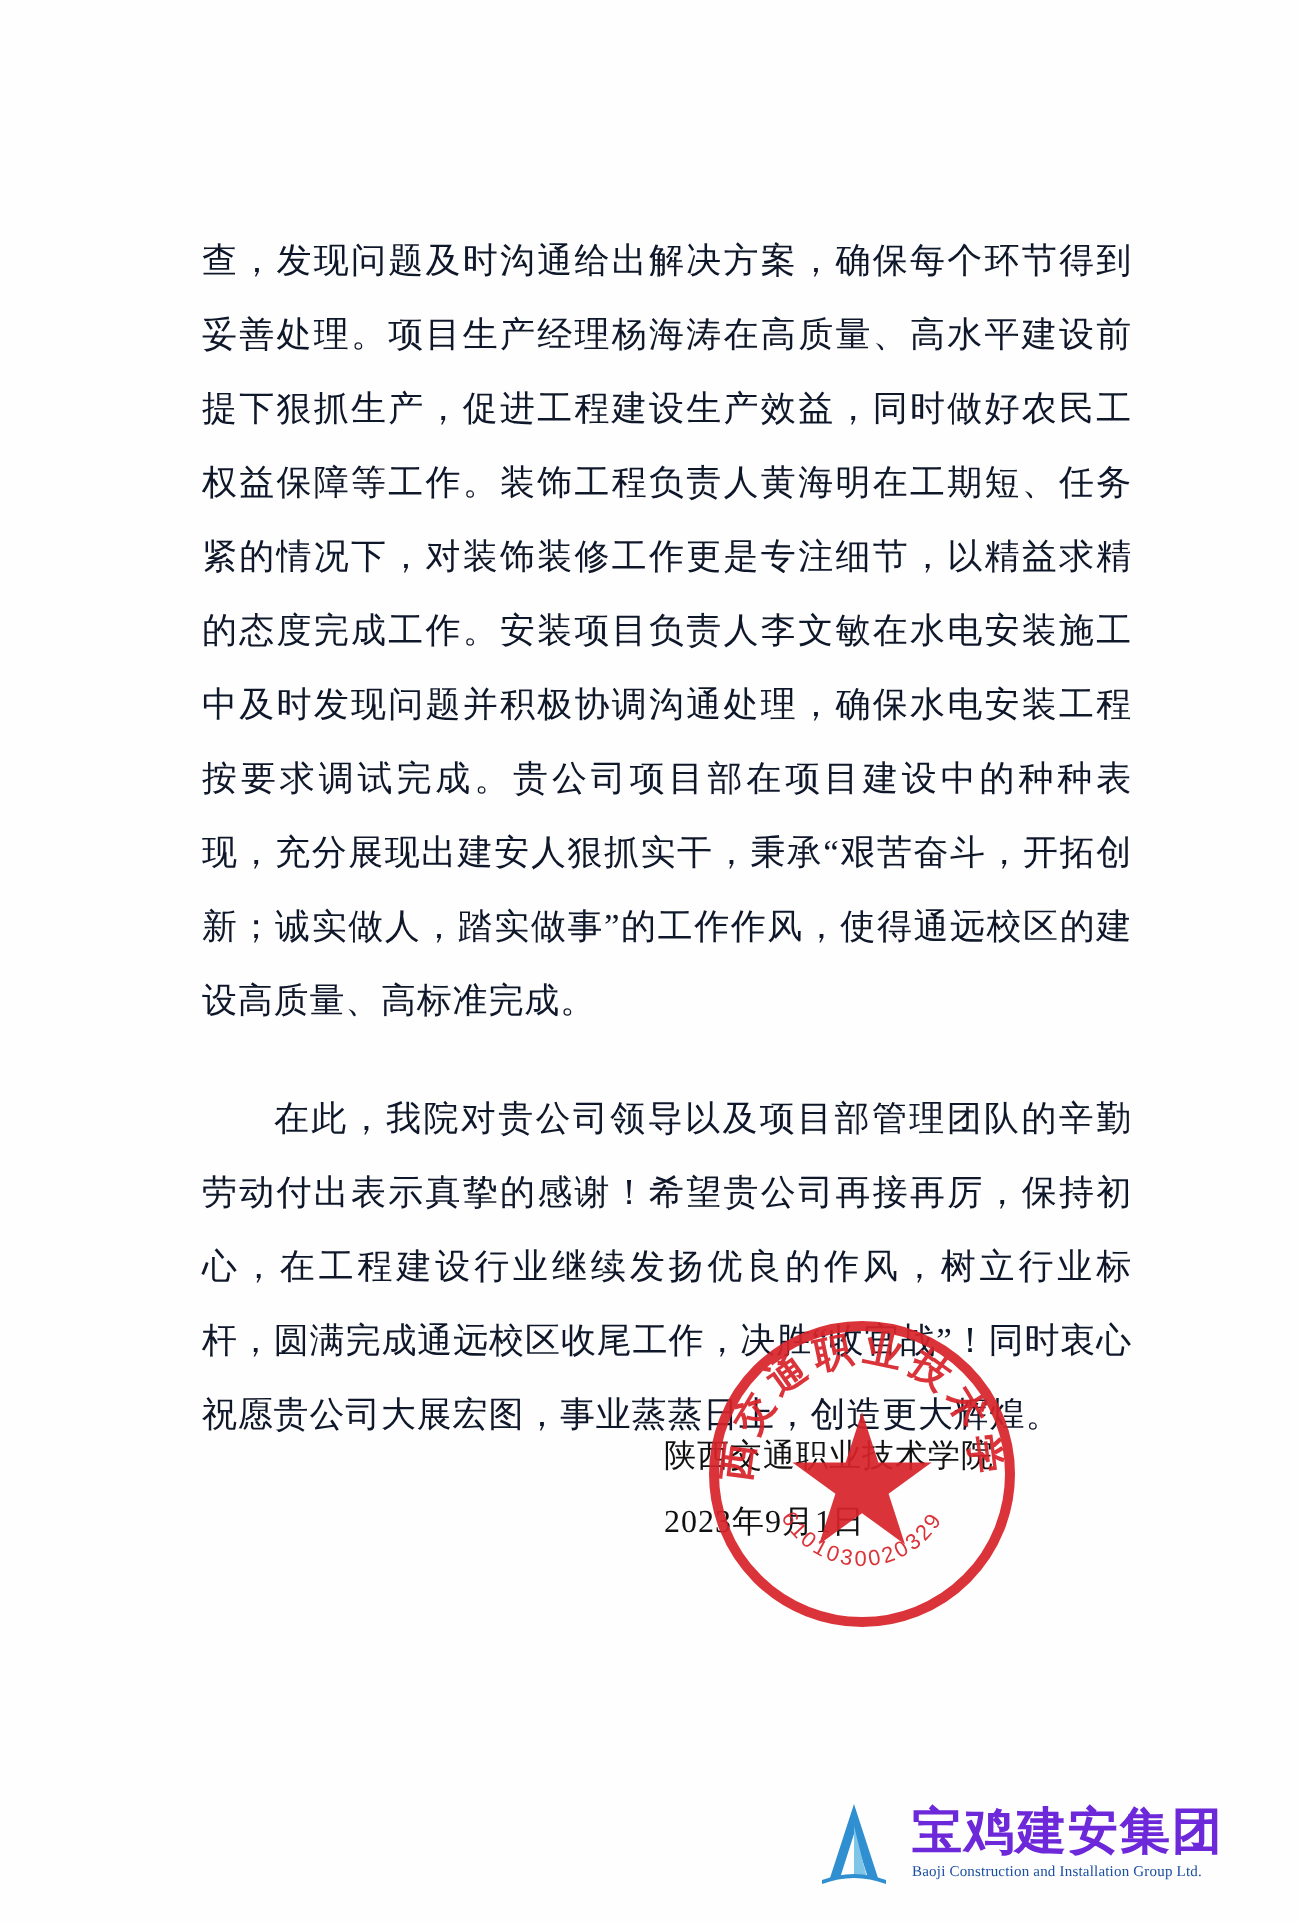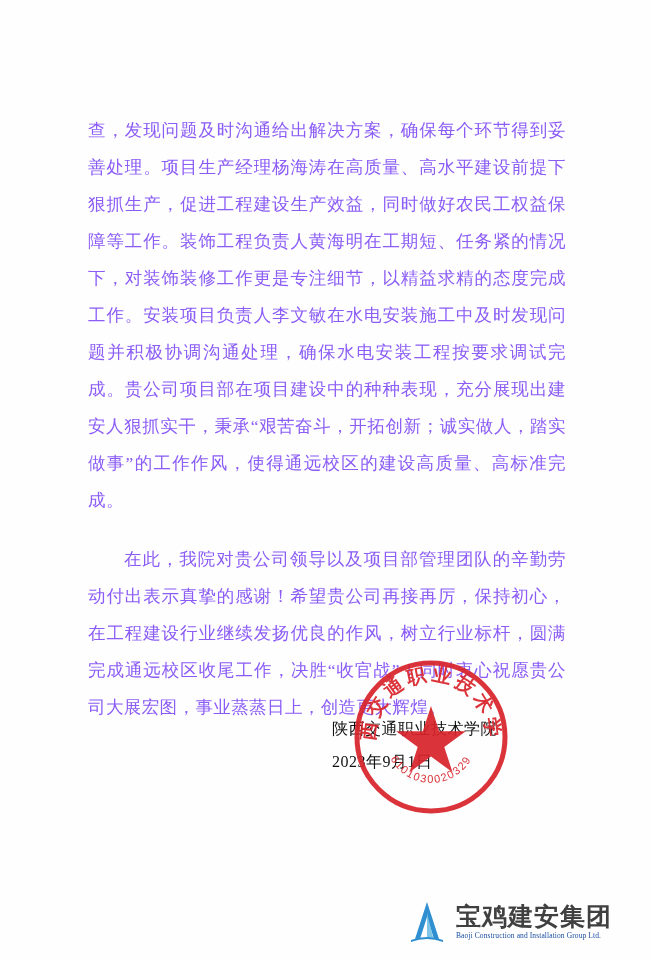--- a/index.html
+++ b/index.html
@@ -21,25 +21,25 @@
   }
   .doc-body {
     position: absolute;
     left: 88px;
     top: 112px;
     width: 478px;
   }
   .para {
     font-size: 17.5px;
     line-height: 37px;
-    color: #8b5cf6;
+    color: #0f172a;
     text-align: justify;
     text-justify: inter-character;
     letter-spacing: 0.4px;
-    margin: 0 0 0 0;
+    margin: 0 0 0 13px;
     font-family: Liberation Serif, serif;
   }
   .para + .para {
     margin-top: 22px;
   }
   .indent {
     text-indent: 36px;
   }
   .sign-block {
     position: absolute;
@@ -87,21 +87,21 @@
   }
   .logo-text {
     display: flex;
     flex-direction: column;
     justify-content: center;
   }
   .logo-cn {
     font-family: "Liberation Sans", sans-serif;
     font-size: 25px;
     font-weight: bold;
-    color: #404040;
+    color: #6d28d9;
     letter-spacing: 1px;
     line-height: 28px;
   }
   .logo-en {
     font-family: Liberation Serif, serif;
     font-size: 7.5px;
     color: #1a4fa0;
     letter-spacing: 0.1px;
     line-height: 11px;
   }

